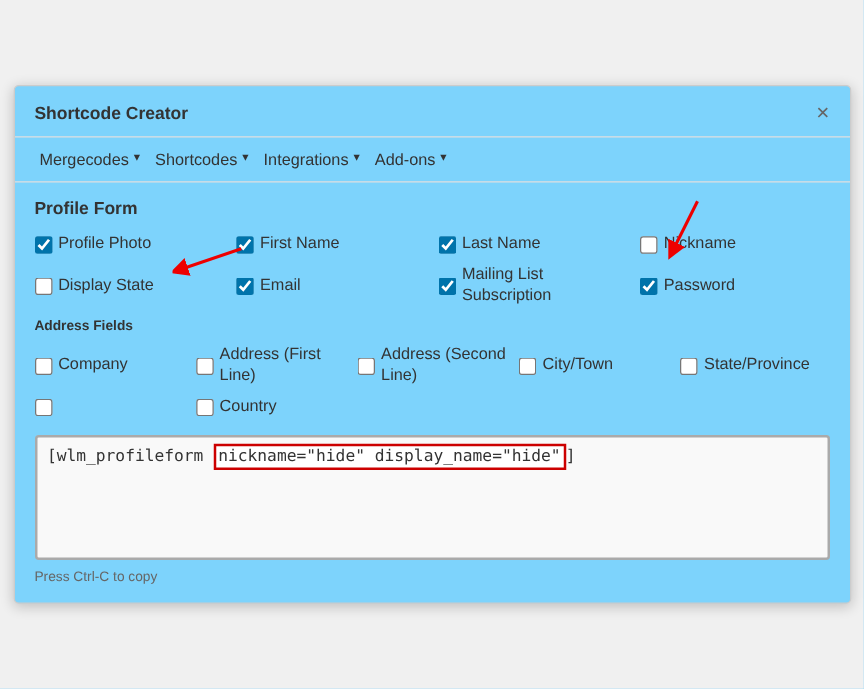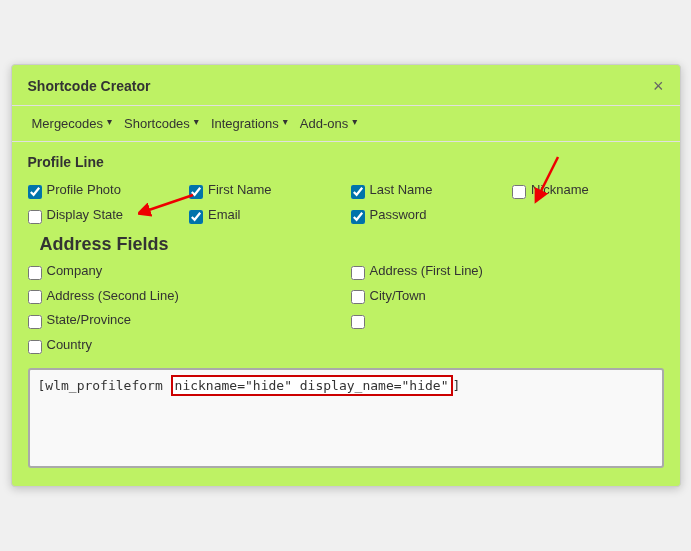--- a/index.html
+++ b/index.html
@@ -7,21 +7,21 @@
       font-family: Arial, sans-serif;
       font-size: 13px;
       background: #f0f0f0;
       display: flex;
       justify-content: center;
       align-items: center;
       width: 691px;
       height: 551px;
     }
     .dialog {
-      background: #bef264;
+      background: #7dd3fc;
       border: 1px solid #ccc;
       border-radius: 4px;
       width: 670px;
       padding: 0;
       box-shadow: 0 2px 10px rgba(0,0,0,0.2);
     }
     .dialog-header {
       display: flex;
       justify-content: space-between;
       align-items: center;
@@ -71,38 +71,38 @@
       margin-bottom: 12px;
     }
     .fields-grid {
       display: grid;
       grid-template-columns: repeat(4, 1fr);
       gap: 8px 10px;
       margin-bottom: 10px;
     }
     .field-item {
       display: flex;
-      align-items: flex-end;
+      align-items: center;
       gap: 5px;
     }
     .field-item input[type="checkbox"] {
       margin-top: 2px;
       flex-shrink: 0;
       width: 14px;
       height: 14px;
       accent-color: #0073aa;
     }
     .field-label {
       font-size: 13px;
       color: #333;
       line-height: 1.3;
     }
     .address-grid {
       display: grid;
-      grid-template-columns: repeat(2, 1fr);
+      grid-template-columns: repeat(5, 1fr);
       gap: 8px 10px;
       margin-bottom: 14px;
     }
     .output-area {
       border: 2px solid #aaa;
       border-radius: 3px;
       background: #f9f9f9;
       margin: 0 0 6px 0;
       position: relative;
       min-height: 100px;
@@ -152,21 +152,21 @@
       <span class="chevron">▾</span>
     </button>
     <button class="toolbar-btn">
       <span>Add-ons</span>
       <span class="chevron">▾</span>
     </button>
   </div>
 
   <div class="dialog-body">
 
-    <div class="section-title">Profile Line</div>
+    <div class="section-title">Profile Form</div>
 
     <div class="relative-container">
 
       <svg style="position:absolute;top:8px;left:110px;pointer-events:none;" width="60" height="30">
         <defs>
           <marker id="arrowhead1" markerWidth="6" markerHeight="6" refX="3" refY="3" orient="auto">
             <path d="M0,0 L6,3 L0,6 Z" fill="#e00"></path>
           </marker>
         </defs>
         <line x1="55" y1="5" x2="5" y2="22" stroke="#e00" stroke-width="2.5" marker-end="url(#arrowhead1)"></line>
@@ -202,26 +202,30 @@
           <div class="field-item">
             <input type="checkbox" style="">
             <span class="field-label">Display State</span>
           </div>
           <div class="field-item">
             <input type="checkbox" checked="" style="">
             <span class="field-label">Email</span>
           </div>
           <div class="field-item">
             <input type="checkbox" checked="" style="">
+            <span class="field-label">Mailing List Subscription</span>
+          </div>
+          <div class="field-item">
+            <input type="checkbox" checked="" style="">
             <span class="field-label">Password</span>
           </div>
         </div>
     </div>
 
-    <div style="font-size:18px;font-weight:bold;color:#333;margin:4px 0 8px 12px;">Address Fields</div>
+    <div style="font-size:11px;font-weight:bold;color:#333;margin:4px 0 8px 0;">Address Fields</div>
     <div class="address-grid" id="address-fields-grid">
 
     <div class="field-item">
           <input type="checkbox" style="">
           <span class="field-label">Company</span>
         </div>
         <div class="field-item">
           <input type="checkbox" style="">
           <span class="field-label">Address (First Line)</span>
         </div>
@@ -244,14 +248,15 @@
           <input type="checkbox" style="">
           <span class="field-label">Country</span>
         </div>
       </div>
 
     <div class="output-area">
       <div class="shortcode-box">
         <span>[wlm_profileform </span><span class="shortcode-highlighted">nickname="hide" display_name="hide"</span><span>]</span>
       </div>
     </div>
+    <div class="hint-text">Press Ctrl-C to copy</div>
   </div>
 </div>
 
 </body></html>

